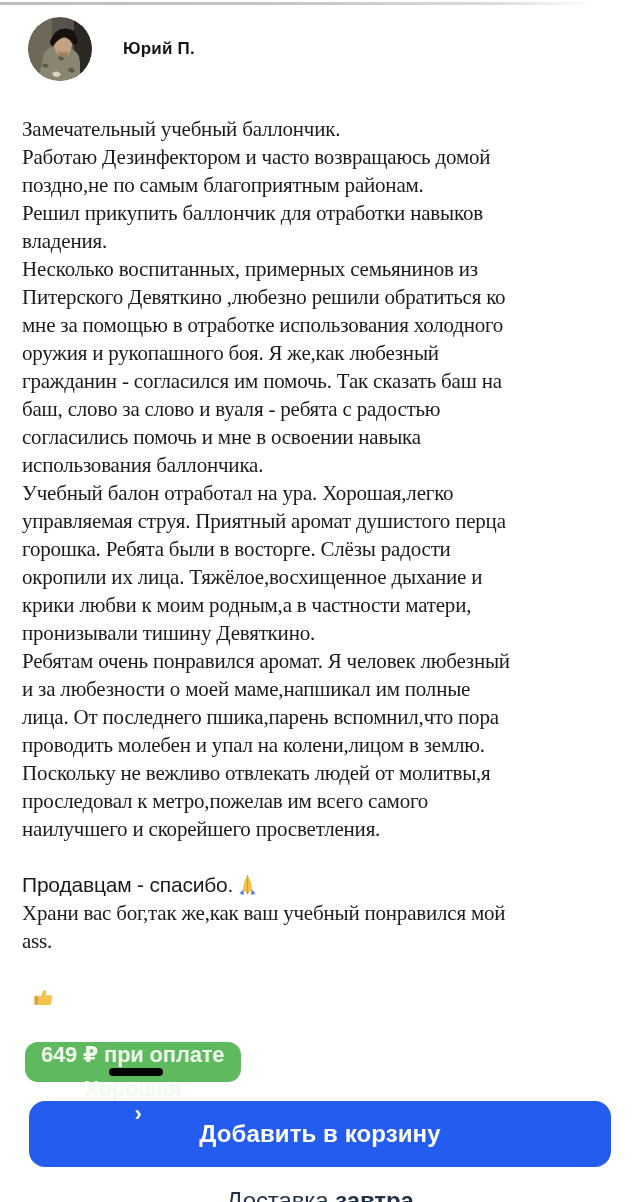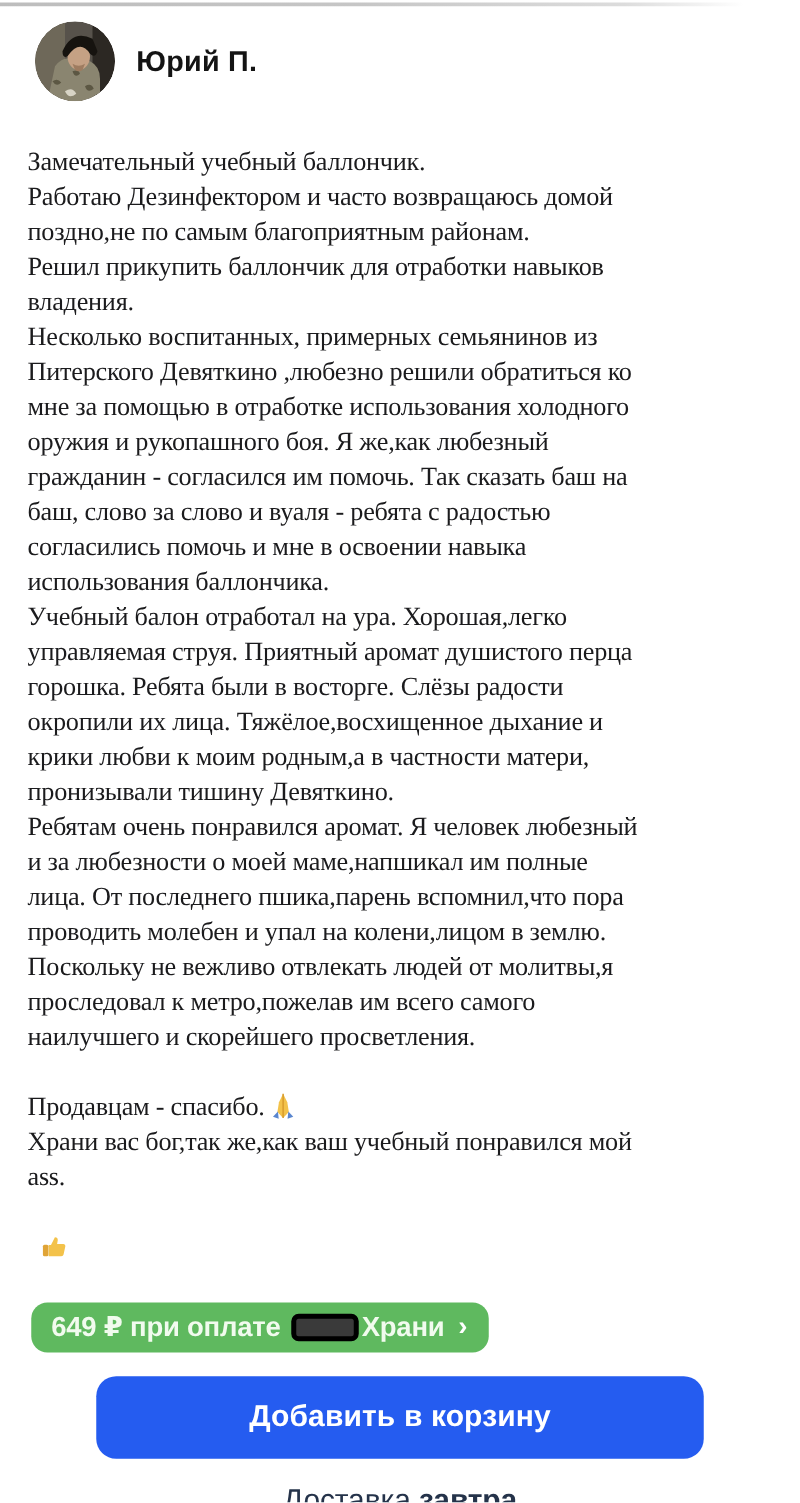--- a/index.html
+++ b/index.html
@@ -11,49 +11,49 @@
   }
   .top-divider {
     margin-top:2px; height:3px; width:100%;
     background:linear-gradient(to right,#bdbdbd 0%,#c6c6c6 45%,#dcdcdc 78%,#ffffff 93%);
   }
   .header { display:flex; align-items:center; padding:12px 0 0 28px; }
   .avatar {
     width:64px; height:64px; border-radius:50%; overflow:hidden; flex:0 0 auto;
   }
   .avatar svg { display:block; width:64px; height:64px; }
-  .reviewer-name { margin-left:17px; font-size:23px; font-weight:700; color:#141414; letter-spacing:.2px; }
+  .reviewer-name { margin-left:31px; font-size:17px; font-weight:700; color:#141414; letter-spacing:.2px; }
 
   .review {
     margin:34px 22px 0 22px;
     font-size:21px; line-height:28px; letter-spacing:-0.2px; color:#1b1b1d;
   }
   .review .block { white-space:pre;font-family:Liberation Serif, serif; }
   .gap28 { height:28px; }
-  .icon-line { display:flex; align-items:center; height:28px; white-space:pre;font-family:Liberation Serif, serif; }
+  .icon-line { display:flex; align-items:center; height:28px; white-space:pre; }
   .icon-line .emoji { display:inline-block; }
   .emoji svg { display:block; }
   .emoji-pray { margin-left:2px; }
   .emoji-thumb { margin-left:9px; }
 
   .price-pill {
     display:inline-flex; align-items:center;
     margin:31px 0 0 25px; height:40px; padding:0 17px 0 16px;
     background:#5fb95f; border:none; border-radius:13px;
     color:#f1fbee; font-family:inherit; font-size:22px; font-weight:600;
-    letter-spacing:-0.2px; cursor:pointer; white-space:pre;
+    letter-spacing:-0.2px; cursor:pointer; white-space:pre;flex-direction:column;
   }
   .censor-box {
     display:inline-block; width:54px; height:22px; margin:0 2px 0 9px;
     background:#3a3a3a; border:4px solid #000; border-radius:6px;
   }
   .chevron { margin-left:11px; font-size:22px; font-weight:700; color:#ffffff; transform:translateY(-1px); }
 
   .cart-btn {
-    display:block; margin:19px auto 0; width:486px; height:66px;
+    display:block; margin:19px auto 0; width:582px; height:66px;
     background:#255cf0; border:none; border-radius:16px;
     color:#ffffff; font-family:inherit; font-size:24px; font-weight:700;
     letter-spacing:.1px; cursor:pointer;
   }
   .delivery {
     margin-top:20px; text-align:center;
     font-size:24px; color:#25334a; letter-spacing:-0.1px;
   }
   .delivery .bold { font-weight:700; }
 </style>
@@ -135,21 +135,21 @@
           <path d="M7.6 10.6 H9.4 L12.4 4.6 C14 4.6 14.7 5.6 14.6 6.9 L14.1 9.8 H18.9 C19.9 9.8 20.6 10.7 20.4 11.7 L19.1 17.7 C18.9 18.6 18.2 19.2 17.3 19.2 H7.6 Z" fill="#f3c24a"></path>
           <rect x="3.2" y="10.4" width="4.2" height="8.8" rx="1.2" fill="#e0a436"></rect>
         </svg>
       </span>
     </div>
   </div>
 
   <button class="price-pill">
     <span>649 ₽ при оплате</span>
     <span class="censor-box"></span>
-    <span>Храни</span>
+    <span>Хорошая</span>
     <span class="chevron">›</span>
   </button>
 
   <button class="cart-btn">Добавить в корзину</button>
 
   <div class="delivery">
     <span>Доставка</span>
     <span> </span>
     <span class="bold">завтра</span>
   </div>

